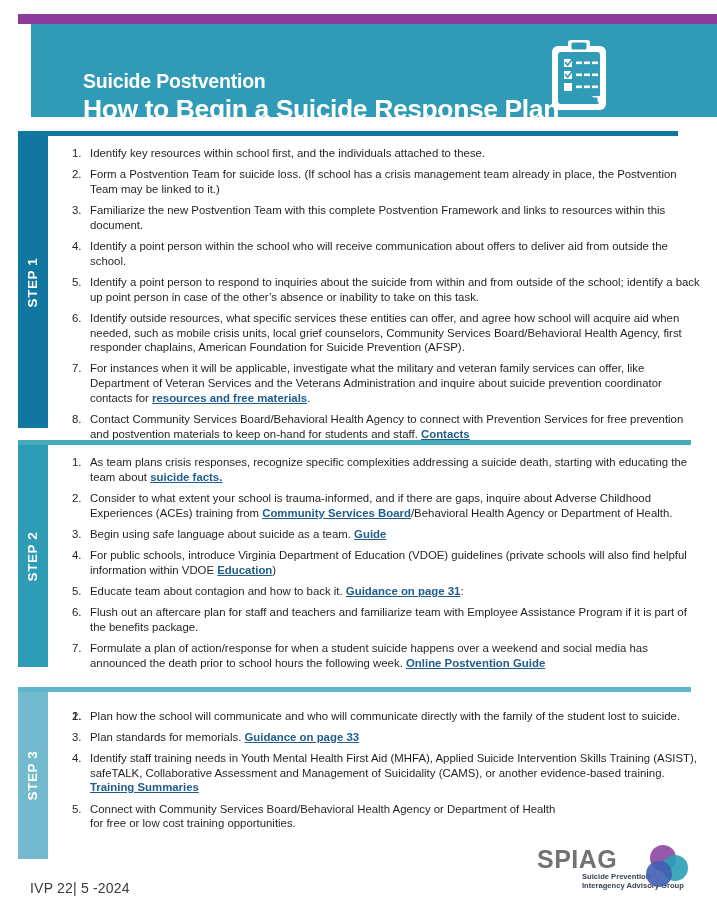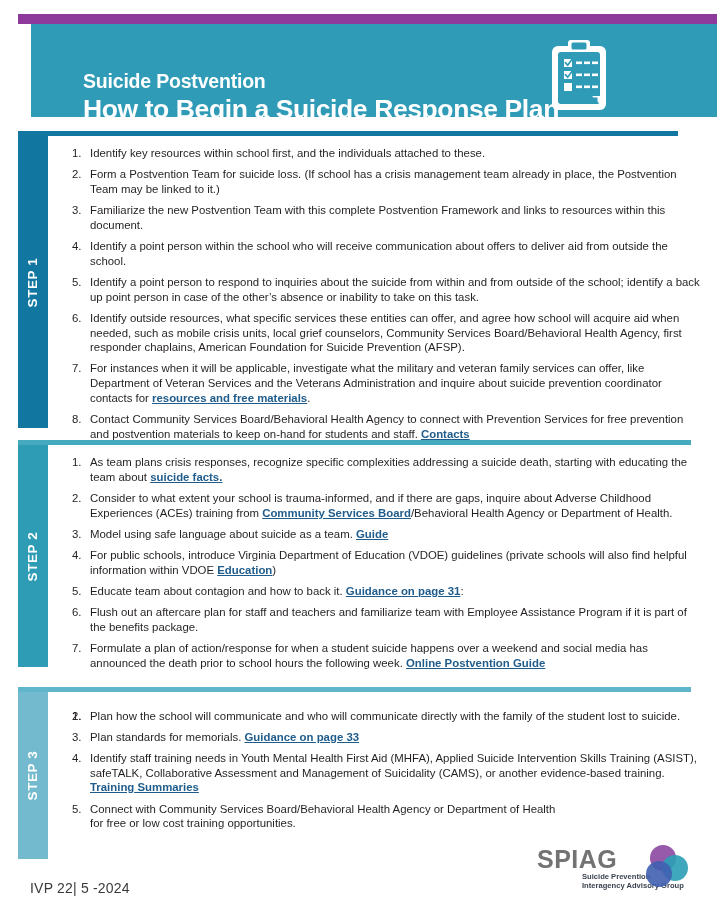--- a/index.html
+++ b/index.html
@@ -217,21 +217,21 @@
 
   <div class="step-block" style="top:440px; width:699px; height:227px;">
     <div class="step-topline" style="width:673px; background:#46aabf;"></div>
     <div class="step-tab" style="top:5px; height:222px; background:#2e9cb5;">
       <span class="step-tab-label">STEP 2</span>
     </div>
     <div class="step-body" style="padding:10px 16px 8px 0;">
       <ol class="items" id="list-1">
           <li><span class="num">1.</span><span>As team plans crisis responses, recognize specific complexities addressing a suicide death, starting with educating the team about </span><a class="doclink" href="#">suicide facts.</a></li>
           <li><span class="num">2.</span><span>Consider to what extent your school is trauma-informed, and if there are gaps, inquire about Adverse Childhood Experiences (ACEs) training from </span><a class="doclink" href="#">Community Services Board</a><span>/Behavioral Health Agency or Department of Health.</span></li>
-          <li><span class="num">3.</span><span>Model using safe language about suicide as a team. </span><a class="doclink" href="#">Guide</a></li>
+          <li><span class="num">3.</span><span>Begin using safe language about suicide as a team. </span><a class="doclink" href="#">Guide</a></li>
           <li><span class="num">4.</span><span>For public schools, introduce Virginia Department of Education (VDOE) guidelines (private schools will also find helpful information within VDOE </span><a class="doclink" href="#">Education</a><span>)</span></li>
           <li><span class="num">5.</span><span>Educate team about contagion and how to back it. </span><a class="doclink" href="#">Guidance on page 31</a><span>:</span></li>
           <li><span class="num">6.</span><span>Flush out an aftercare plan for staff and teachers and familiarize team with Employee Assistance Program if it is part of the benefits package.</span></li>
           <li><span class="num">7.</span><span>Formulate a plan of action/response for when a student suicide happens over a weekend and social media has announced the death prior to school hours the following week. </span><a class="doclink" href="#">Online Postvention Guide</a></li>
         </ol>
     </div>
   </div>
 
   <div class="step-block" style="top:687px; width:699px; height:172px;">
     <div class="step-topline" style="width:673px; background:#5fb5ca;"></div>

